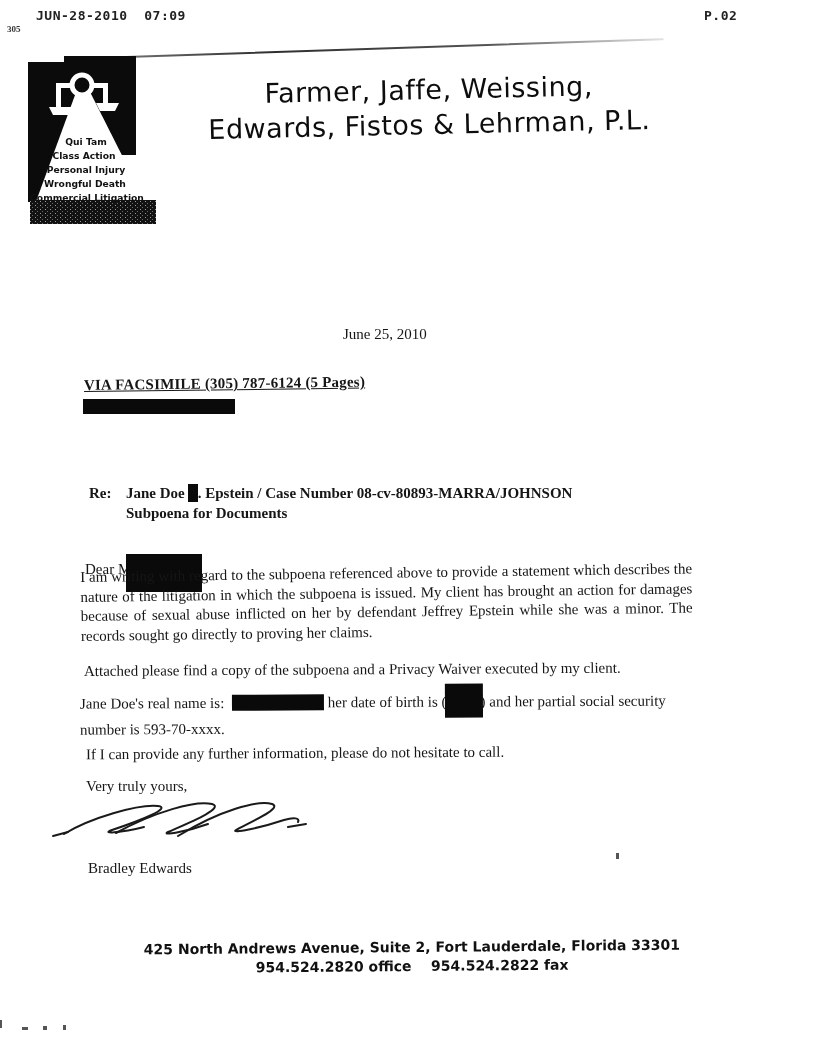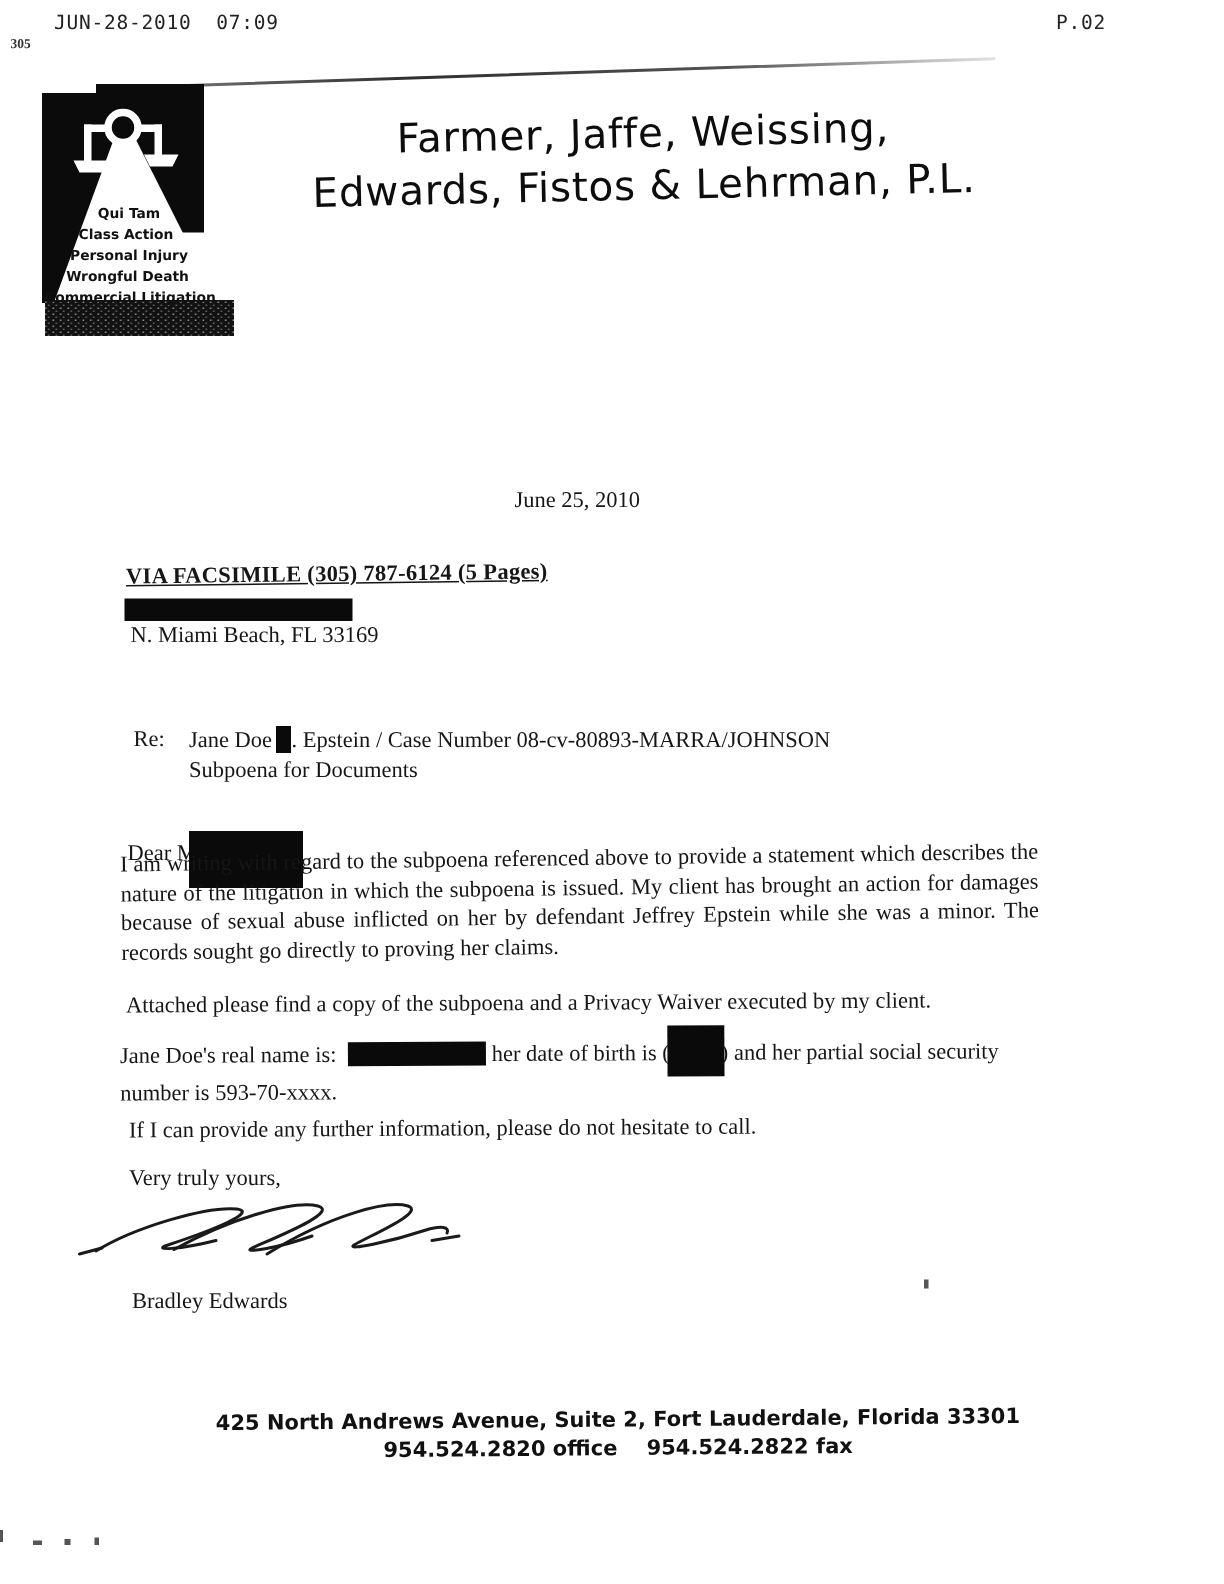--- a/index.html
+++ b/index.html
@@ -3,21 +3,21 @@
 <meta charset="utf-8">
 <style>
   html,body{margin:0;padding:0;background:#e8e8e8;}
   .page{
     position:relative;width:816px;height:1056px;margin:0 auto;
     background:#ffffff;overflow:hidden;
     font-family:"Liberation Serif",serif;color:#161616;
   }
   .abs{position:absolute;}
   .fax{
-    font-family:"DejaVu Sans Mono",monospace;font-weight:normal;
+    font-family:"DejaVu Sans Mono",monospace;font-weight:bold;
     font-size:13px;letter-spacing:.5px;white-space:pre;color:#222;
   }
   .fax-small{font-family:Liberation Serif, serif;font-weight:bold;font-size:9px;color:#333;}
   .scan-line{
     left:64px;top:58px;width:600px;height:2px;
     transform:rotate(-1.9deg);transform-origin:left center;border-radius:2px;
     background:linear-gradient(to right,rgba(20,20,20,.5),rgba(10,10,10,.85) 35%,rgba(10,10,10,.7) 70%,rgba(40,40,40,.3) 92%,rgba(60,60,60,.15));
   }
   .firm-name{
     left:204px;top:72px;width:450px;text-align:center;
@@ -26,21 +26,21 @@
   }
   .serif{font-size:15px;line-height:19.5px;}
   .date{left:343px;top:325px;}
   .via{
     left:84px;top:376px;font-weight:bold;text-decoration:underline;
     transform:rotate(-.7deg);transform-origin:left center;letter-spacing:.2px;
   }
   .redact{background:#0a0a0a;display:inline-block;}
   .redact-abs{position:absolute;background:#0a0a0a;}
   .recipient{left:87px;top:415px;}
-  .re-block{left:89px;top:484px;display:flex;}
+  .re-block{left:89px;top:484px;display:flex;font-weight:bold;}
   .re-label{width:37px;flex:none;}
   .salutation{left:85px;top:554px;height:38px;display:flex;align-items:center;}
   .salutation .txt{padding-bottom:6px;}
   .para{text-align:left;}
   .p1{left:80px;top:568px;width:612px;text-align:justify;transform:rotate(-.8deg);transform-origin:left top;}
   .p2{left:84px;top:660px;width:640px;transform:rotate(-.35deg);}
   .p3{left:80px;top:684px;width:624px;line-height:21px;transform:rotate(-.3deg);}
   .p4{left:86px;top:744px;transform:rotate(-.35deg);}
   .closing{left:86px;top:777px;}
   .signer{left:88px;top:840px;margin-top:19px;}
@@ -101,21 +101,20 @@
     <div>Edwards, Fistos &amp; Lehrman, P.L.</div>
   </div>
 
   <div class="abs serif date">June 25, 2010</div>
 
   <div class="abs serif via">VIA FACSIMILE (305) 787-6124 (5 Pages)</div>
 
   <div class="redact-abs" style="left:83px;top:399px;width:152px;height:15px;"></div>
 
   <div class="abs serif recipient">
-    <div>N. Miami Beach, FL 33169</div>
   </div>
 
   <div class="abs serif re-block">
     <div class="re-label">Re:</div>
     <div>
       <div>
         <span>Jane Doe</span><span class="redact" style="width:10px;height:18px;vertical-align:-4px;margin-left:3px;"></span><span>. Epstein / Case Number 08-cv-80893-MARRA/JOHNSON</span>
       </div>
       <div>Subpoena for Documents</div>
     </div>

